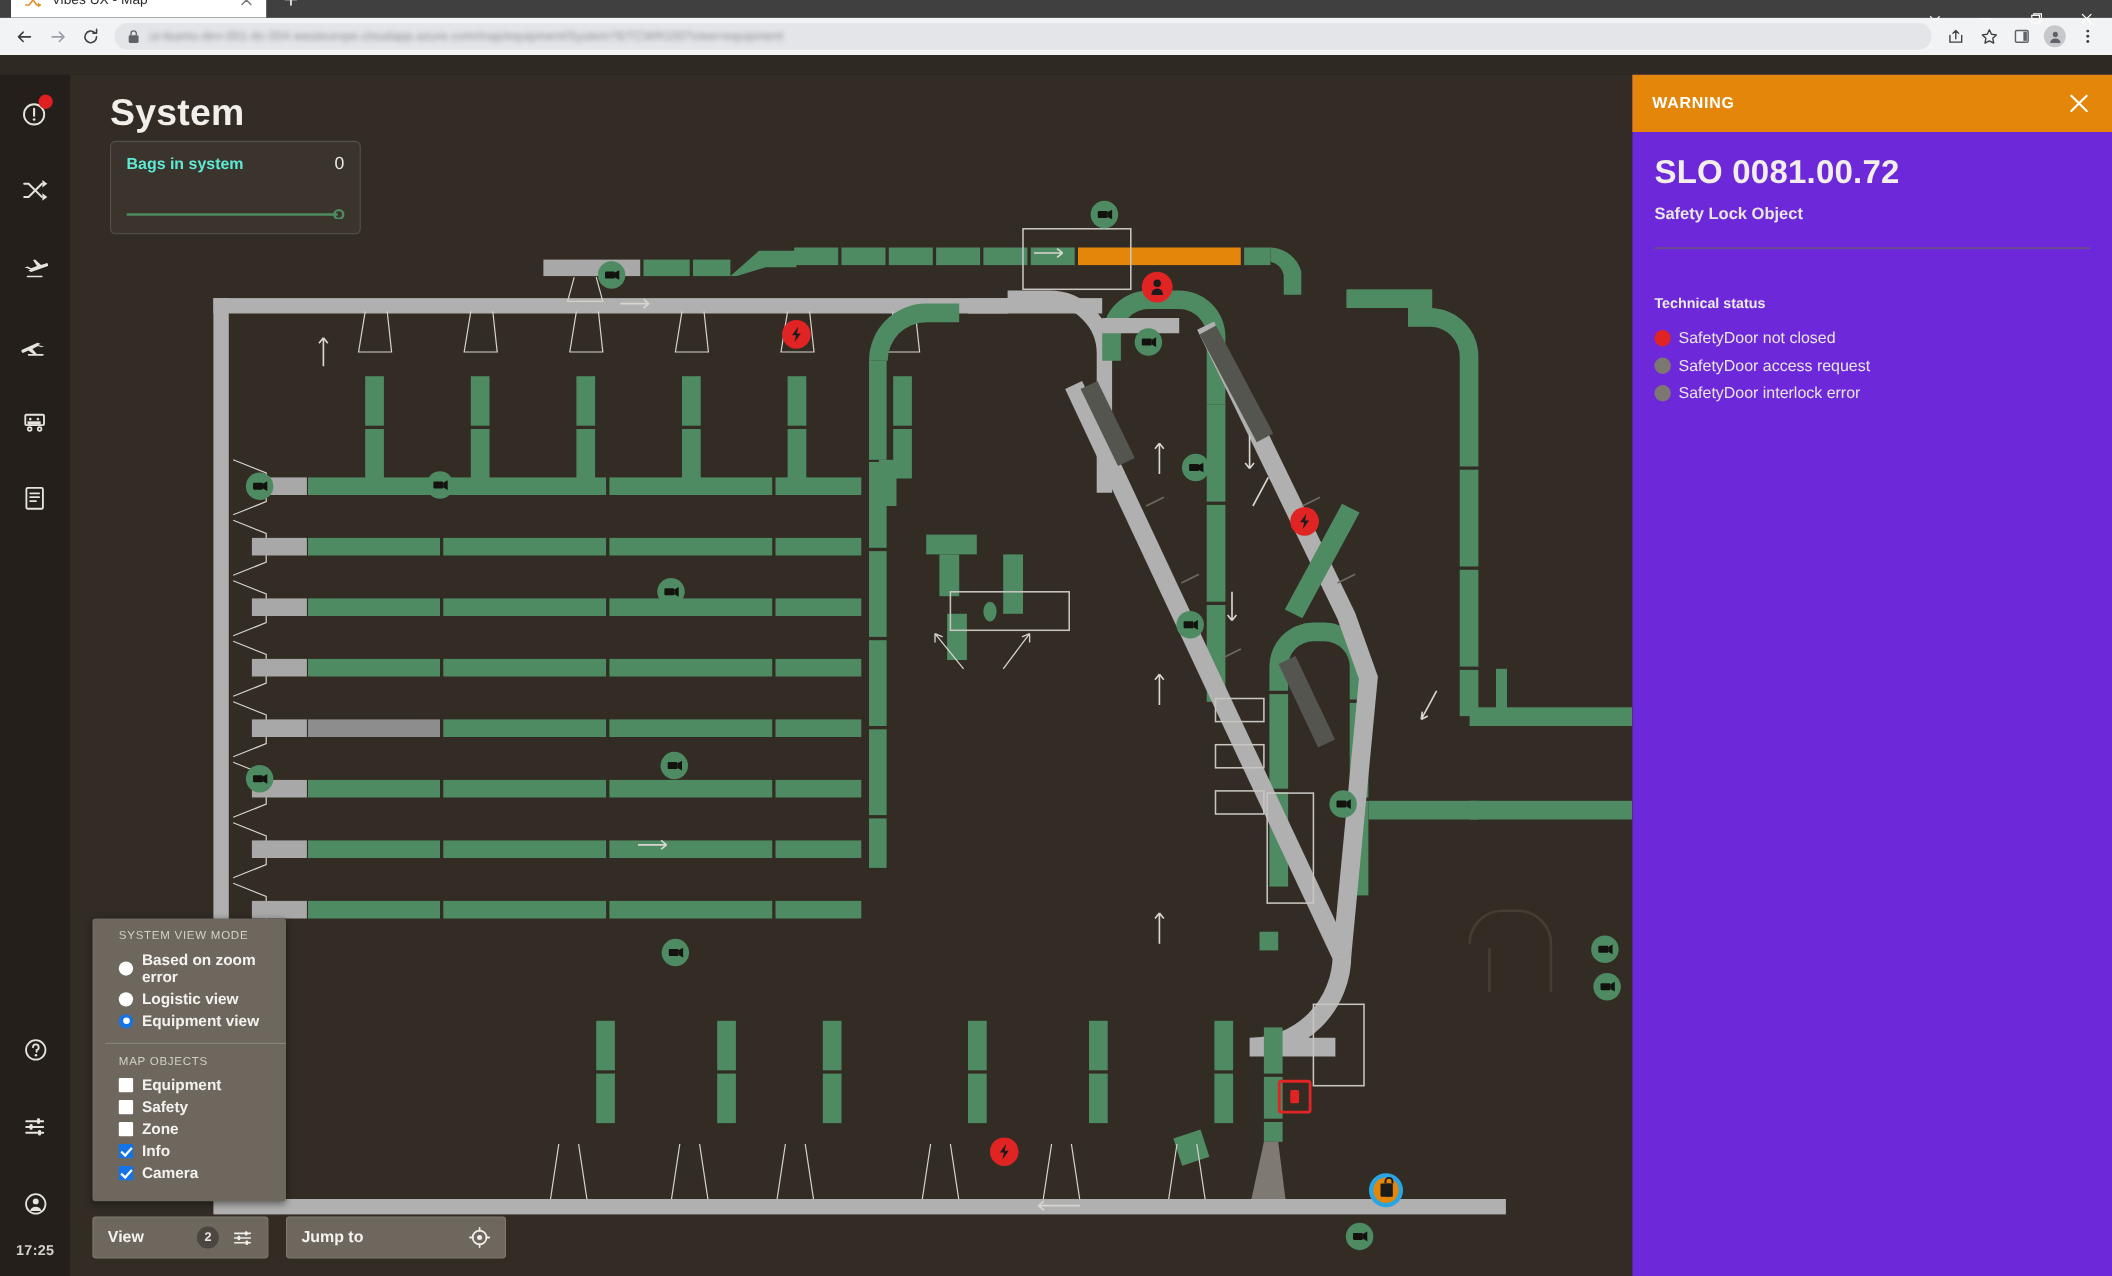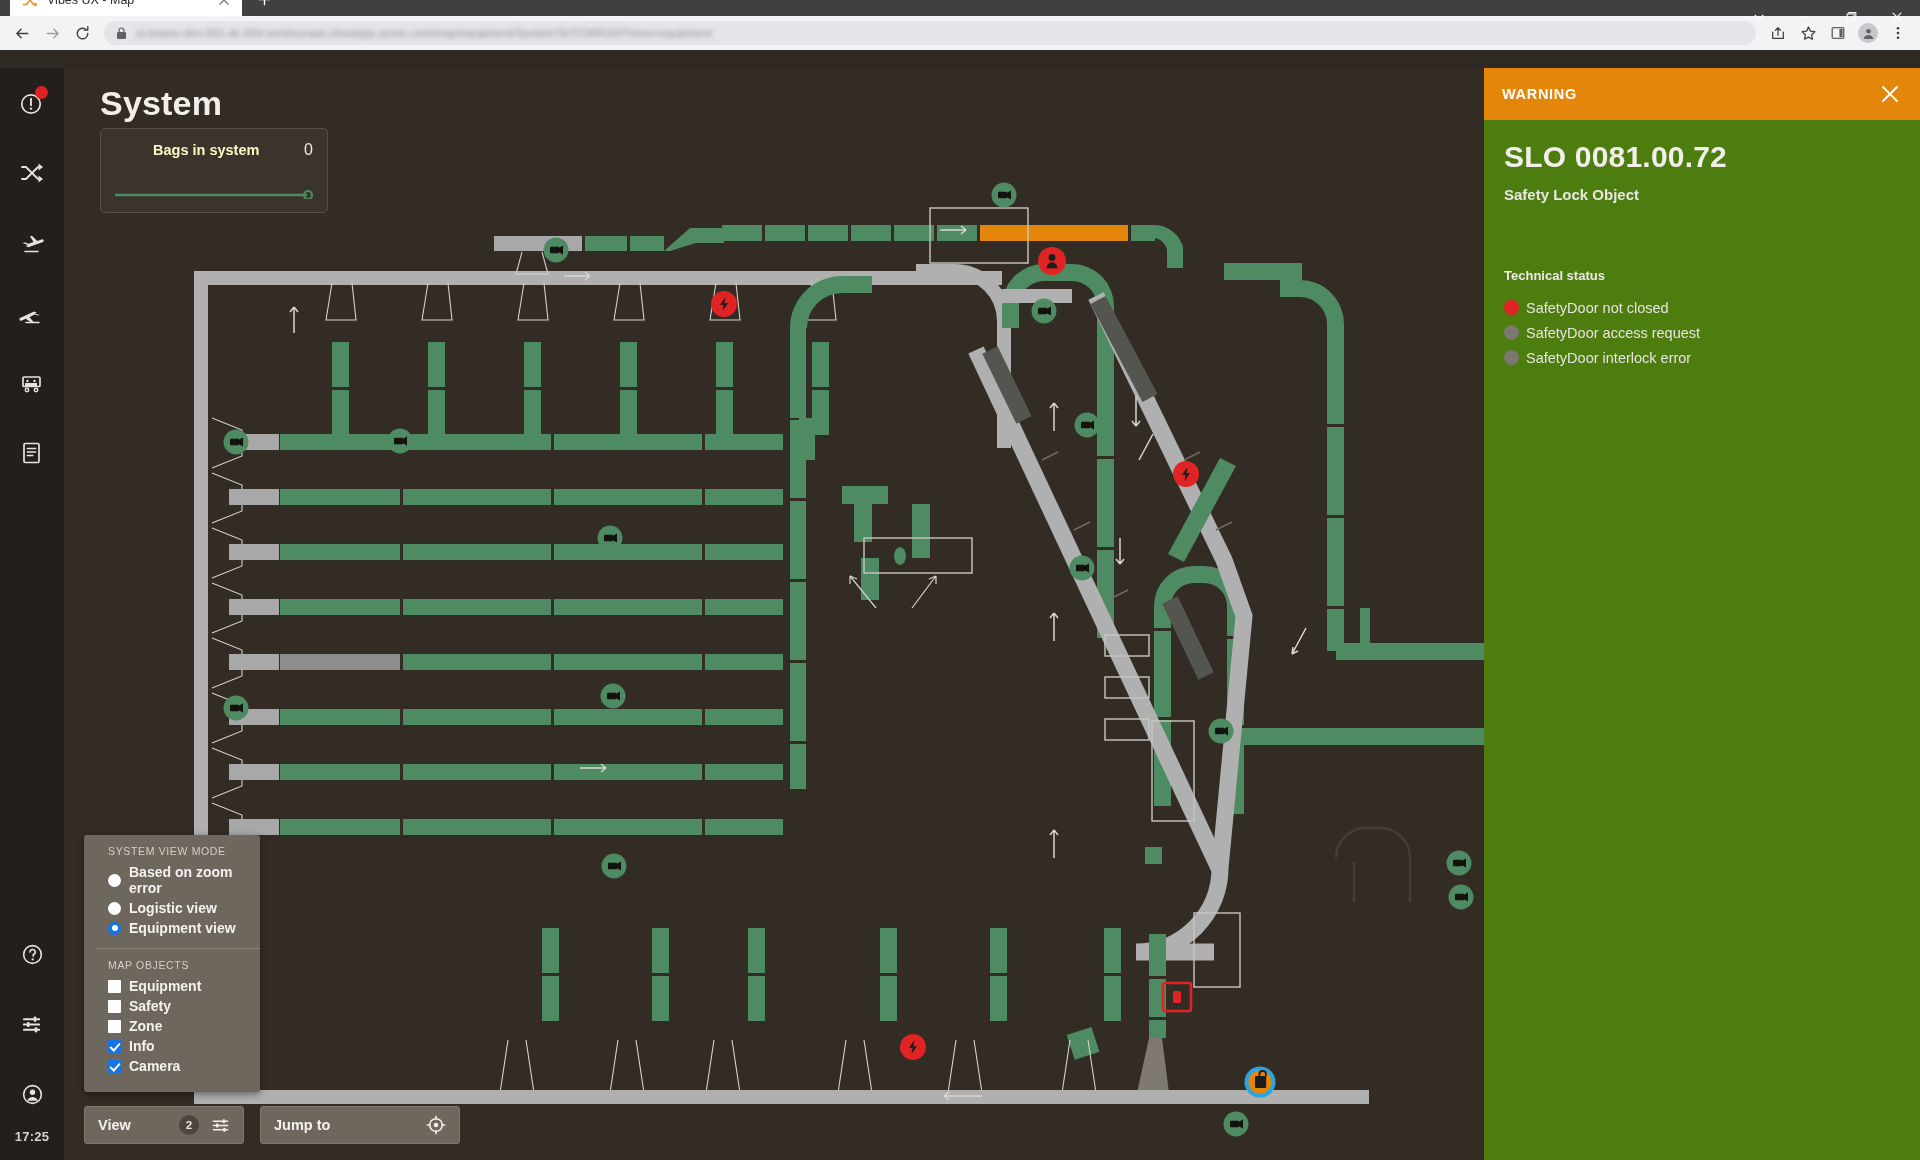--- a/index.html
+++ b/index.html
@@ -102,21 +102,21 @@
     letter-spacing: .2px; z-index: 30;
   }
 
   .kpi-card {
     position: absolute; left: 36px; top: 60px; z-index: 30;
     width: 228px; height: 85px;
     background: #3a342c; border: 1px solid #55504a; border-radius: 5px;
     padding: 12px 14px 0 14px;
   }
   .kpi-row { display: flex; justify-content: space-between; align-items: baseline; }
-  .kpi-label { font-size: 14.5px; font-weight: 700; color: #fef9c3; margin-left: 38px; }
+  .kpi-label { font-size: 14.5px; font-weight: 700; color: #5eead4; }
   .kpi-value { font-size: 16px; color: #eceae6; }
   .kpi-spark { position: absolute; left: 14px; right: 12px; bottom: 13px; height: 10px; }
 
   
   .view-panel {
     position: absolute; left: 20px; bottom: 68px; z-index: 40;
     width: 176px; background: #6d675e; border-radius: 3px;
     box-shadow: 0 2px 7px rgba(0,0,0,.45);
     padding: 0 0 6px 12px;
   }
@@ -159,21 +159,21 @@
   .mbtn-spacer { flex: 1; }
   .count-pill {
     min-width: 20px; height: 20px; border-radius: 10px; background: #4b463f;
     color: #e9e6e2; font-size: 11.5px; font-weight: 700;
     display: flex; align-items: center; justify-content: center; padding: 0 6px;
   }
 
   
   .warn-panel {
     width: 436px; flex: 0 0 436px; height: 1092px;
-    background: #4d7c0f; position: relative; z-index: 50;
+    background: #6d28d9; position: relative; z-index: 50;
     display: flex; flex-direction: column;
   }
   .warn-head {
     height: 52px; background: #e3860a; display: flex; align-items: center;
     justify-content: space-between; padding: 0 18px;
   }
   .warn-head-label { font-size: 14.5px; font-weight: 700; color: #fff; letter-spacing: .7px; }
   .warn-body { padding: 20px 20px 16px 20px; }
   .warn-id { font-size: 30px; font-weight: 700; color: #f2efea; letter-spacing: .2px; }
   .warn-sub { font-size: 15px; font-weight: 700; color: #e9e6e2; margin-top: 12px; }

